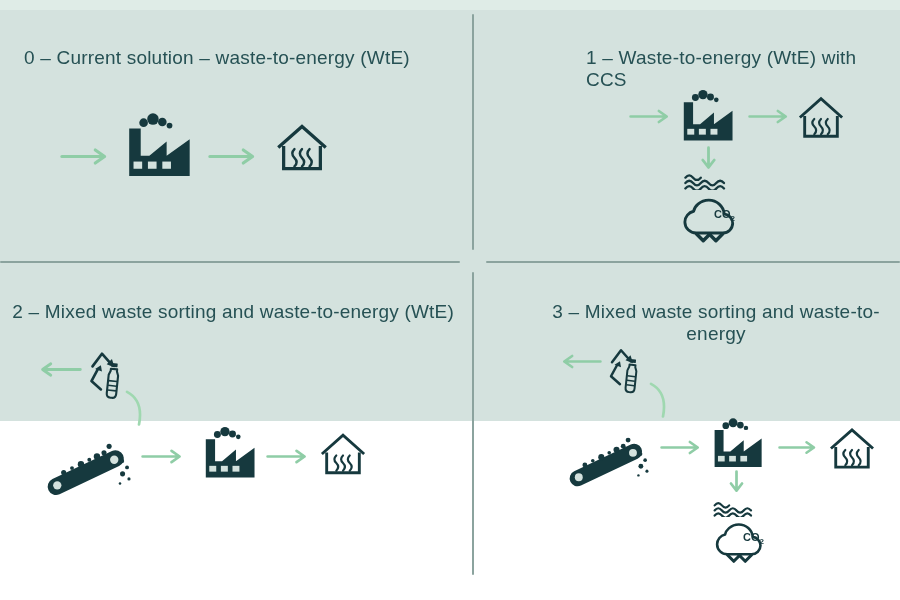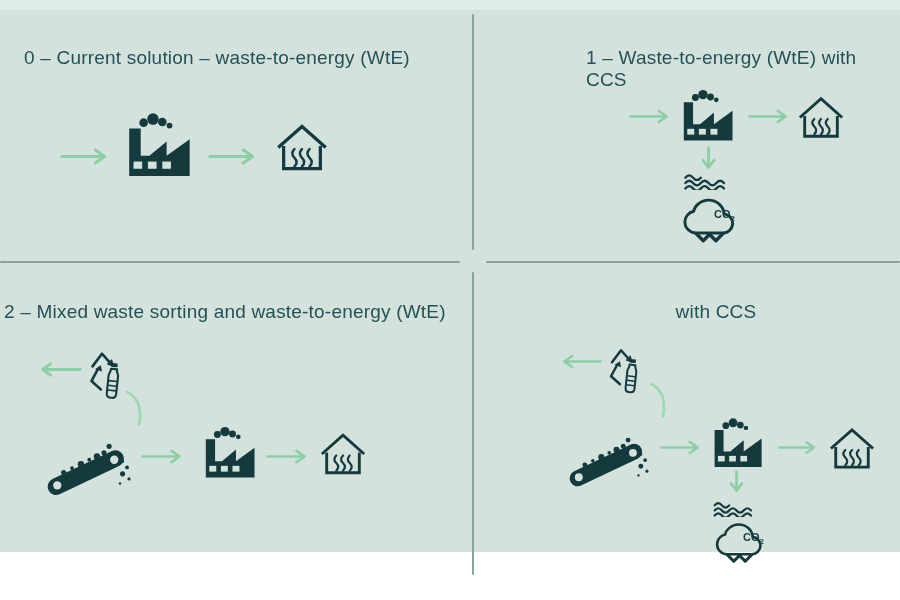--- a/index.html
+++ b/index.html
@@ -1,28 +1,28 @@
 <!DOCTYPE html>
 <html style="--bg: #d4e2de; --bgtop: #e3efe9; --icon: #16393e; --text: #265154; --arrow: #8fcda6; --arc: #9fd8b0; --divider: #8ba39e;"><head>
 <meta charset="utf-8">
 <style>
   html,body{margin:0;padding:0}
   body{width:900px;height:600px;overflow:hidden;font-family:"Liberation Sans",sans-serif}
-  #canvas{position:relative;width:900px;height:552px;background:var(--bg,#d4e2de)}
+  #canvas{position:relative;width:900px;height:421px;background:var(--bg,#d4e2de)}
   #topband{position:absolute;left:0;top:0;width:900px;height:10px;background:var(--bgtop,#e3efe9);opacity:.75}
   .divider{position:absolute;background:var(--divider,#8ba39e);border-radius:2px}
   #div-v-top{left:472px;top:14px;width:2px;height:236px}
   #div-v-bottom{left:472px;top:272px;width:2px;height:303px}
   #div-h-left{left:0;top:261px;width:460px;height:2px}
   #div-h-right{left:486px;top:261px;width:414px;height:2px}
   .title{position:absolute;color:var(--text,#265154);font-size:19px;line-height:22px;letter-spacing:.2px}
   .title .tl{display:block}
   #title-0{left:24px;top:47px;width:440px;text-align:left}
   #title-1{left:586px;top:47px;width:308px;text-align:left}
-  #title-2{left:4px;top:301px;width:450px;text-align:left}
+  #title-2{left:4px;top:301px;width:450px;text-align:right}
   #title-3{left:538px;top:301px;width:356px;text-align:center}
   .icon{position:absolute}
   .flip{transform:scaleX(-1)}
   .co2{position:absolute;color:var(--icon,#16393e);font-weight:700;font-size:11px;text-align:right;letter-spacing:0}
   .co2 sub{font-size:8px}
   svg{display:block;overflow:visible}
 </style>
 </head>
 <body>
 
@@ -180,21 +180,21 @@
     <svg class="icon" style="left:266px;top:447px;width:45px;height:19px">
         <use href="#sym-arrow-right"></use>
       </svg>
     <svg class="icon" style="left:319px;top:431px;width:48px;height:45px">
         <use href="#sym-house"></use>
       </svg>
   </section>
 
   <section>
     <div class="title" id="title-3">
-      <span class="tl">with CCS</span>
+      <span class="tl">3 – Mixed waste sorting and waste-to-energy</span>
     </div>
     <svg class="icon flip" style="left:558px;top:352px;width:44px;height:19px">
         <use href="#sym-arrow-right"></use>
       </svg>
     <svg class="icon" style="left:602px;top:344px;width:40px;height:53px">
         <use href="#sym-recycle"></use>
       </svg>
     <svg class="icon" style="left:649px;top:379px;width:20px;height:43px">
         <use href="#sym-arc"></use>
       </svg>

